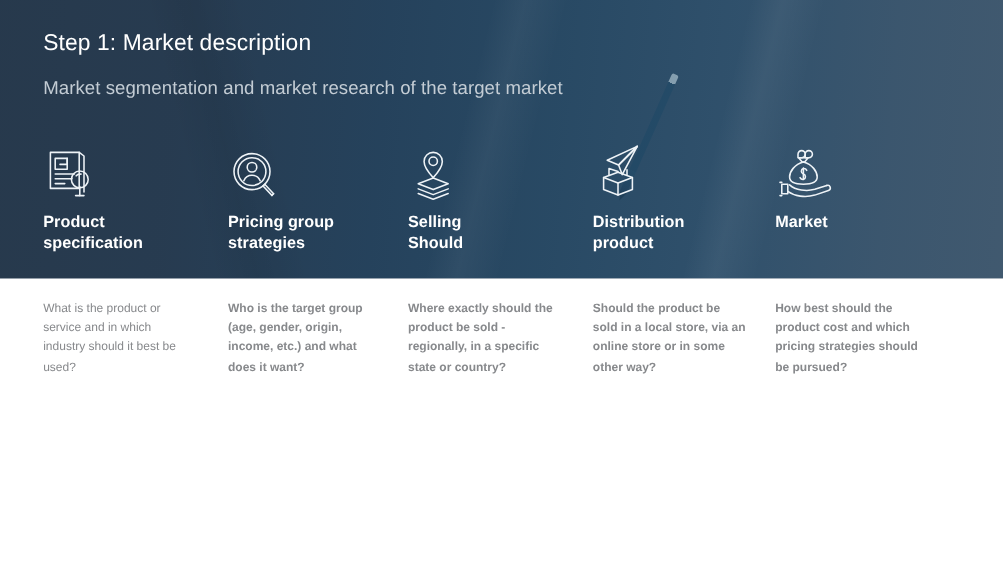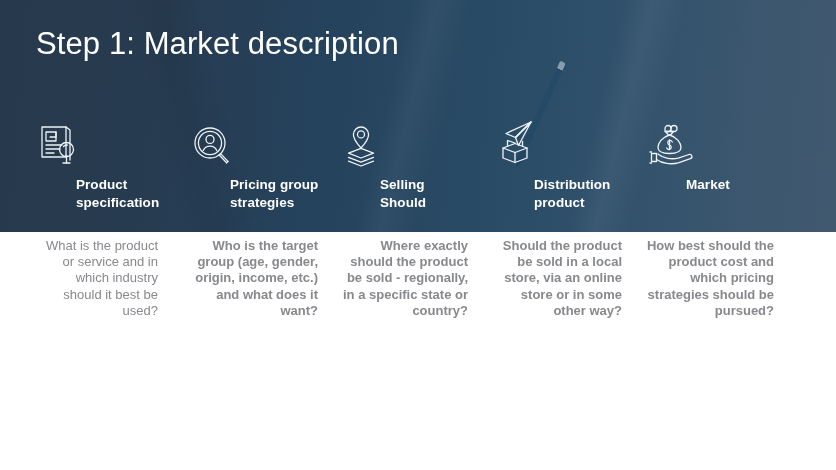--- a/index.html
+++ b/index.html
@@ -106,21 +106,21 @@
       linear-gradient(104deg, rgba(255,255,255,0.0) 46%, rgba(255,255,255,0.045) 49%, rgba(255,255,255,0.0) 53%),
       linear-gradient(104deg, rgba(255,255,255,0.0) 70%, rgba(255,255,255,0.05) 73%, rgba(255,255,255,0.0) 77%),
       linear-gradient(76deg, rgba(0,0,0,0.0) 20%, rgba(0,0,0,0.06) 24%, rgba(0,0,0,0.0) 29%);
   }
 
   
   .title {
     position: absolute;
     left: 36px;
     top: 26px;
-    font-size: 31px;
+    font-size: 19px;
     font-weight: 400;
     color: #ffffff;
     letter-spacing: 0.1px;
     white-space: nowrap;
   }
   .subtitle {
     position: absolute;
     left: 36px;
     top: 65px;
     font-size: 15.5px;
@@ -157,47 +157,46 @@
   .col-head {
     position: absolute;
     top: 176px;
     left: 0;
     width: 146px;
     font-size: 13.5px;
     font-weight: bold;
     color: #ffffff;
     line-height: 17.5px;
     letter-spacing: 0.05px;
-    margin-left: 40px;
   }
   .col-body {
     position: absolute;
-    top: 238px;
+    top: 250px;
     left: 0;
     width: 122px;
-    font-size: 13px;
+    font-size: 10px;
     font-weight: 400;
     color: #87898c;
     line-height: 16.2px;
-    text-align: right;
   }
   .col-body.wide { width: 128px; font-weight: bold; }
 </style>
 </head>
 <body>
 
 <div id="slide">
 
   <div class="banner">
     <div class="photo"></div>
     <div class="pencil"></div>
     <div class="veil"></div>
     <div class="facets"></div>
 
     <div class="title">Step 1: Market description</div>
+    <div class="subtitle">Market segmentation and market research of the target market</div>
   </div>
 
   <div class="cols">
 
     <div class="col" style="left:36px;">
       <div class="icon-wrap">
         <svg width="48" height="42" viewBox="0 0 48 42" fill="none" stroke="#eef3f7" stroke-width="1.3" stroke-linecap="round" stroke-linejoin="round">
           <path d="M6 3 H30 V33 H6 Z"></path>
           <path d="M30 3 L34 6 V36"></path>
           <path d="M10 8 H20 V17 H10 Z"></path>

